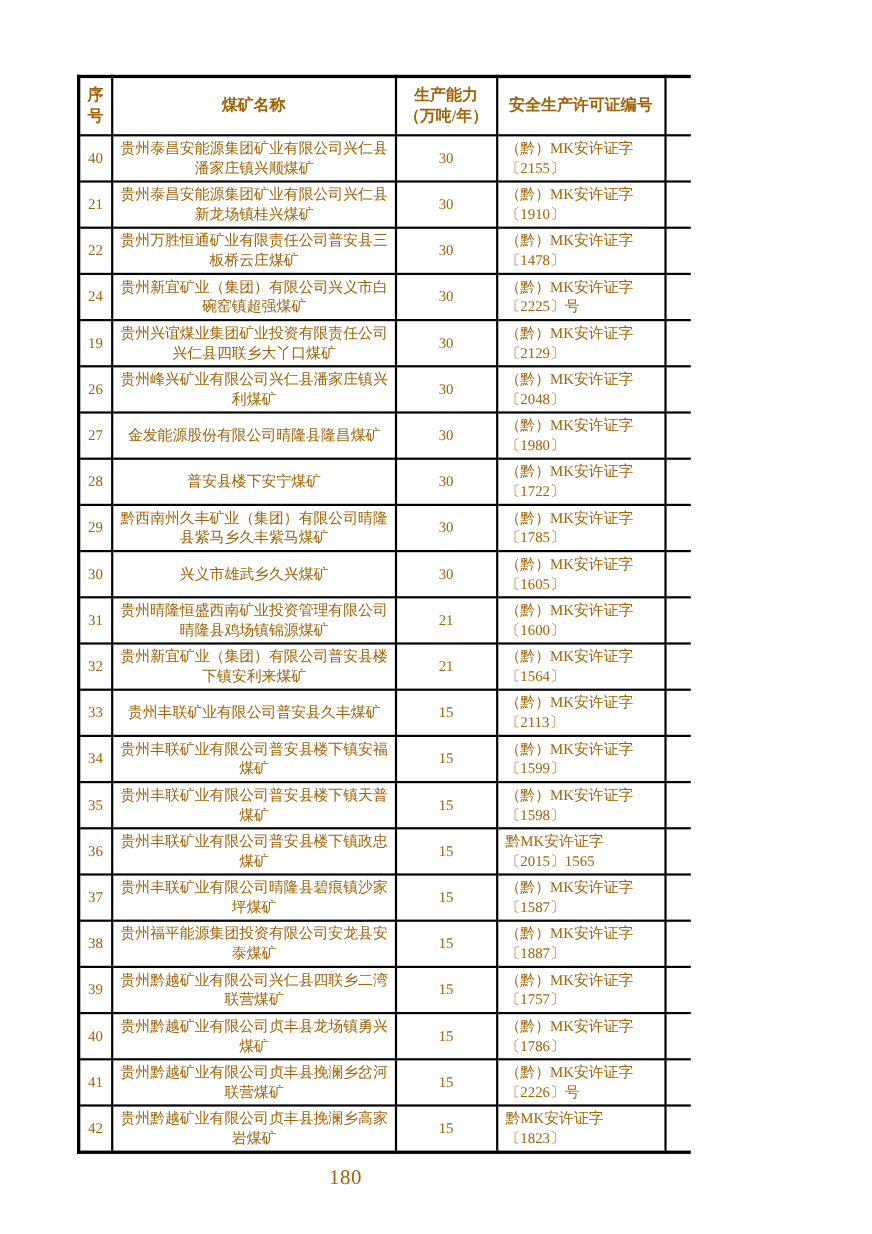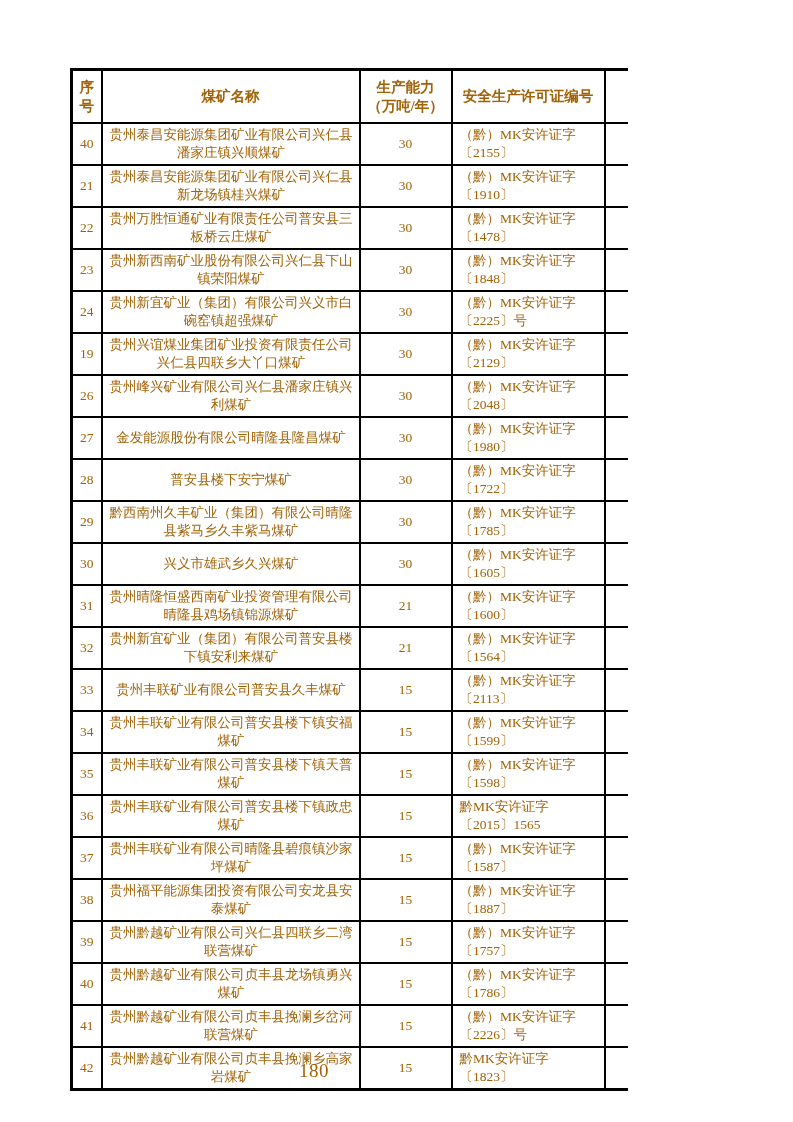--- a/index.html
+++ b/index.html
@@ -102,27 +102,20 @@
   </tr>
 
   <tr>
     <td class="cell-no">22</td>
     <td class="cell-name">贵州万胜恒通矿业有限责任公司普安县三板桥云庄煤矿</td>
     <td class="cell-capacity">30</td>
     <td class="cell-license">（黔）MK安许证字〔1478〕</td>
     <td class="cell-remark"></td>
   </tr>
 
-  <tr>
-    <td class="cell-no">23</td>
-    <td class="cell-name">贵州新西南矿业股份有限公司兴仁县下山镇荣阳煤矿</td>
-    <td class="cell-capacity">30</td>
-    <td class="cell-license">（黔）MK安许证字〔1848〕</td>
-    <td class="cell-remark"></td>
-  </tr>
 
   <tr>
     <td class="cell-no">24</td>
     <td class="cell-name">贵州新宜矿业（集团）有限公司兴义市白碗窑镇超强煤矿</td>
     <td class="cell-capacity">30</td>
     <td class="cell-license">（黔）MK安许证字〔2225〕号</td>
     <td class="cell-remark"></td>
   </tr>
 
   <tr>

